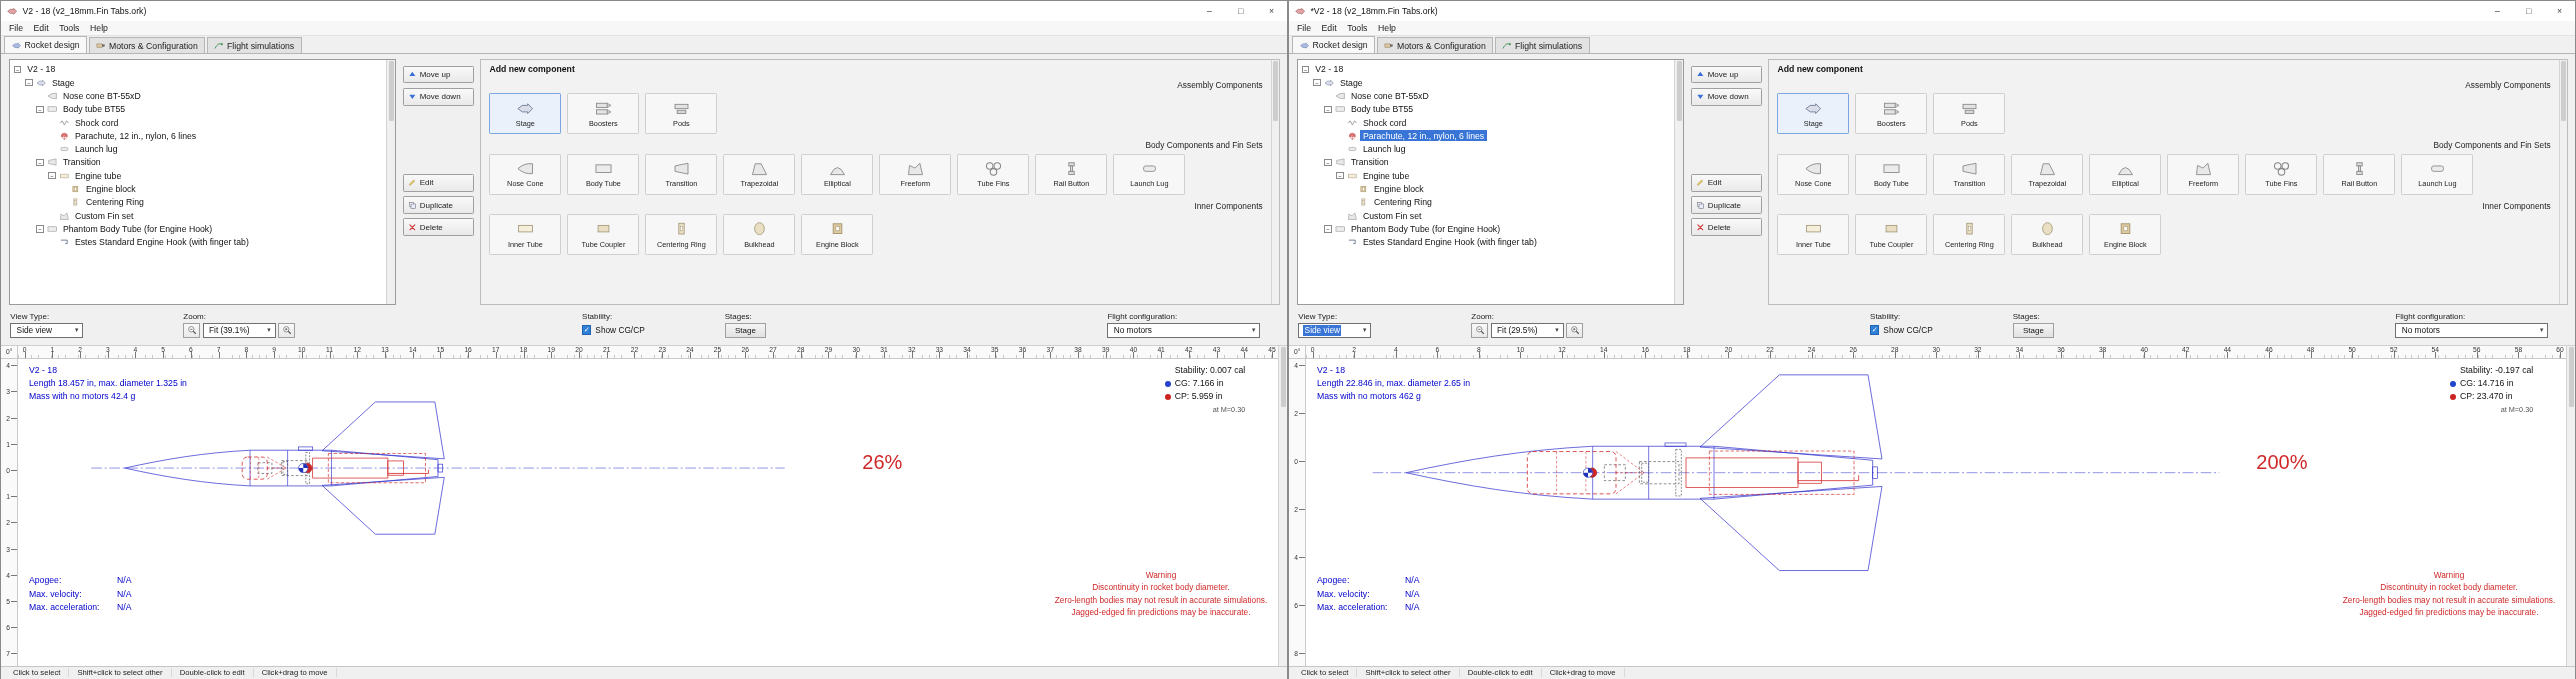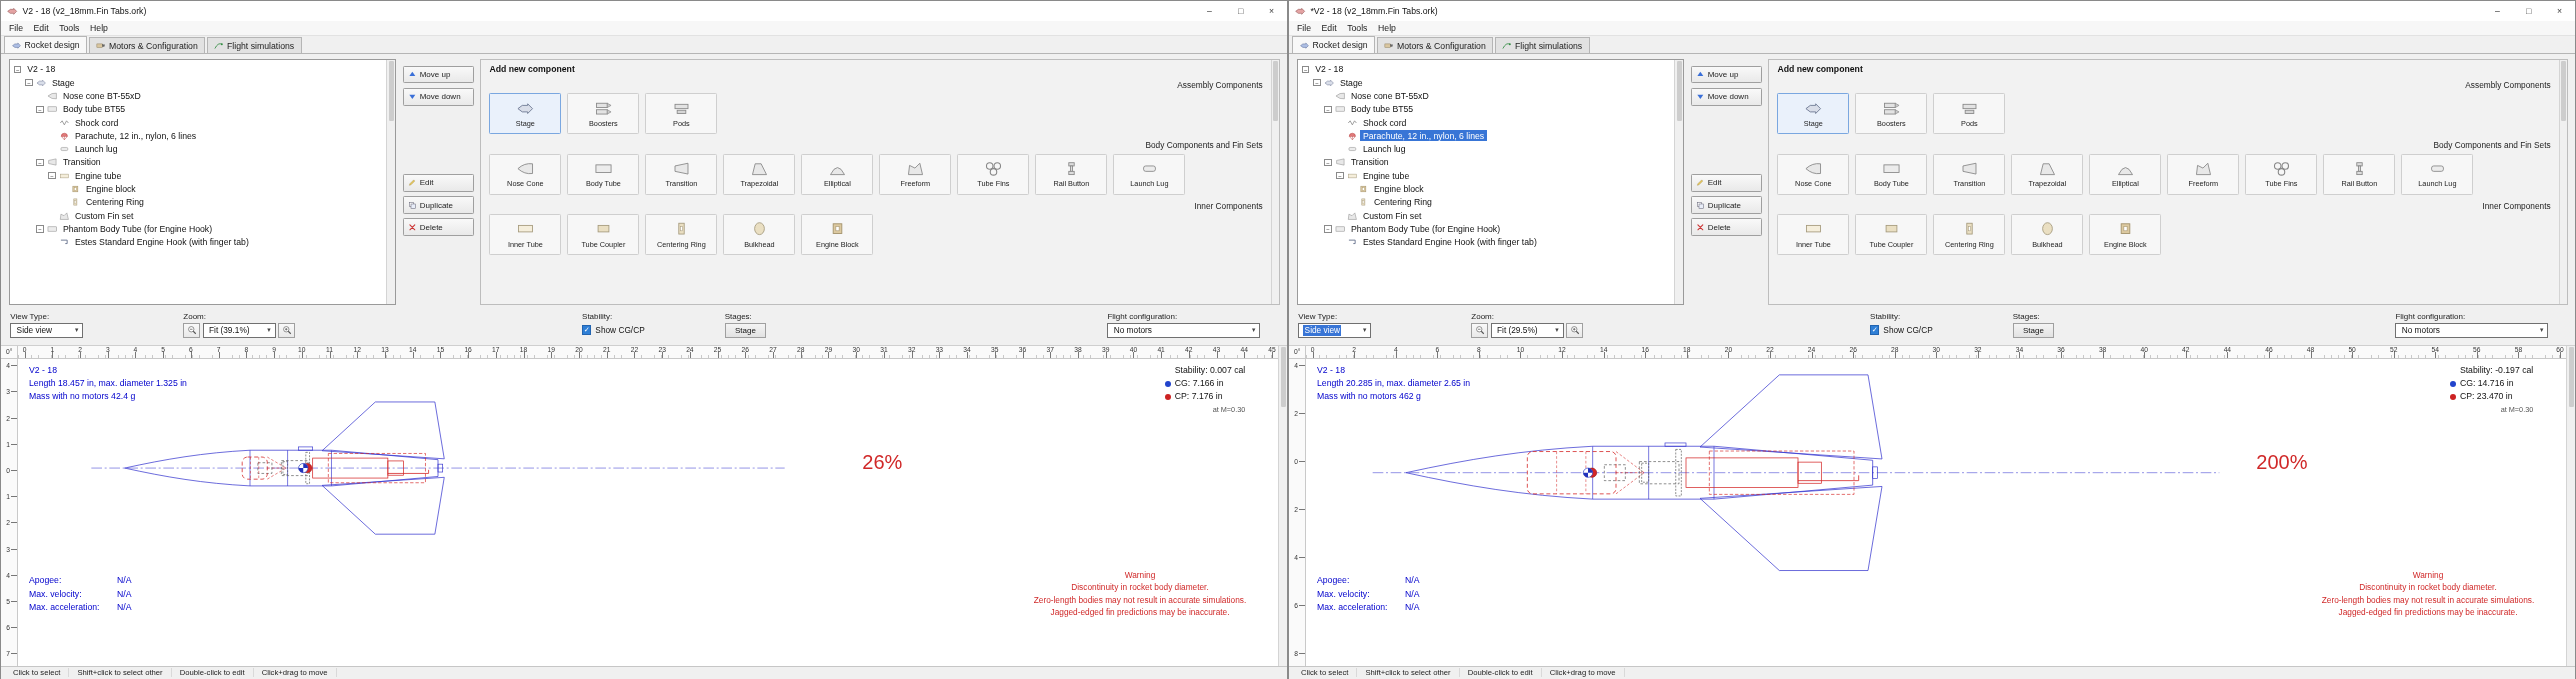--- a/index.html
+++ b/index.html
@@ -91,21 +91,21 @@
   .fig-stab { position:absolute; right:33px; top:5.3px; font-size:8.7px; color:#111; line-height:1.5; }
   .stab-line { display:flex; align-items:center; }
   .dot { display:inline-block; width:6px; height:6px; border-radius:50%; margin-right:4px; flex:0 0 auto; }
   .dot.none { visibility:hidden; }
   .dot.cg { background:#2244cc; }
   .dot.cp { background:#cc2222; }
   .stab-mach { font-size:7.3px; color:#555; text-align:right; margin-top:1.3px; }
   .scale-label { position:absolute; font-size:20px; color:#d02828; }
   .fig-flight { position:absolute; left:10.7px; bottom:51px; font-size:8.7px; color:#0000cc; line-height:1.55; }
   .fl { display:inline-block; min-width:88px; }
-  .fig-warning { position:absolute; right:32px; bottom:47px; color:#d02828; font-size:8.3px; text-align:center; line-height:1.5; }
+  .fig-warning { position:absolute; right:11px; bottom:47px; color:#d02828; font-size:8.3px; text-align:center; line-height:1.5; }
 
   .statusbar { flex:0 0 13.3px; background:#f0f0f0; border-top:0.7px solid #c6c6c6; display:flex; align-items:center; font-size:7.7px; color:#222; padding-left:4px; }
   .status-seg { padding:0 8px; border-right:0.7px solid #d9d9d9; }
 </style>
 </head>
 <body>
 
 <div id="app" style="display:flex;border-radius:12px;">
   <div class="window">
 
@@ -715,21 +715,21 @@
           <div class="stab-line">
             <span class="dot none"></span>
             <span>Stability: 0.007 cal</span>
           </div>
           <div class="stab-line">
             <span class="dot cg"></span>
             <span>CG: 7.166 in</span>
           </div>
           <div class="stab-line">
             <span class="dot cp"></span>
-            <span>CP: 7.176 in</span>
+            <span>CP: 5.959 in</span>
           </div>
           <div class="stab-mach">at M=0.30</div>
         </div>
         <div class="scale-label" style="left: 844px; top: 92px;">26%</div>
         <div class="fig-flight">
           <div><span class="fl">Apogee:</span><span class="fv">N/A</span></div>
           <div><span class="fl">Max. velocity:</span><span class="fv">N/A</span></div>
           <div><span class="fl">Max. acceleration:</span><span class="fv">N/A</span></div>
         </div>
         <div class="fig-warning">
@@ -1306,21 +1306,21 @@
             <path d="M 738.0 184.0 L 829.0 184.0 L 829.0 176.0" fill="none" stroke="#d42626" stroke-width="1.2"></path>
             <rect x="538.5" y="127.0" width="31.5" height="5" fill="none" stroke="#3434cf" stroke-width="1"></rect>
             <rect x="850.0" y="163.2" width="7" height="17.6" fill="none" stroke="#3434cf" stroke-width="1"></rect>
             <circle cx="429.0" cy="172" r="7" fill="#d42626" stroke="#a01818"></circle>
             <circle cx="423.0" cy="172" r="7" fill="#fff" stroke="#2233bb"></circle>
             <path d="M 423 172 L 423 165 A 7 7 0 0 1 430 172 Z" fill="#2233bb"></path>
             <path d="M 423 172 L 423 179 A 7 7 0 0 1 416 172 Z" fill="#2233bb"></path>
           </svg>
         <div class="fig-info">
           <div>V2 - 18</div>
-          <div>Length 20.285 in, max. diameter 2.65 in</div>
+          <div>Length 22.846 in, max. diameter 2.65 in</div>
           <div>Mass with no motors 462 g</div>
         </div>
         <div class="fig-stab">
           <div class="stab-line">
             <span class="dot none"></span>
             <span>Stability: -0.197 cal</span>
           </div>
           <div class="stab-line">
             <span class="dot cg"></span>
             <span>CG: 14.716 in</span>

